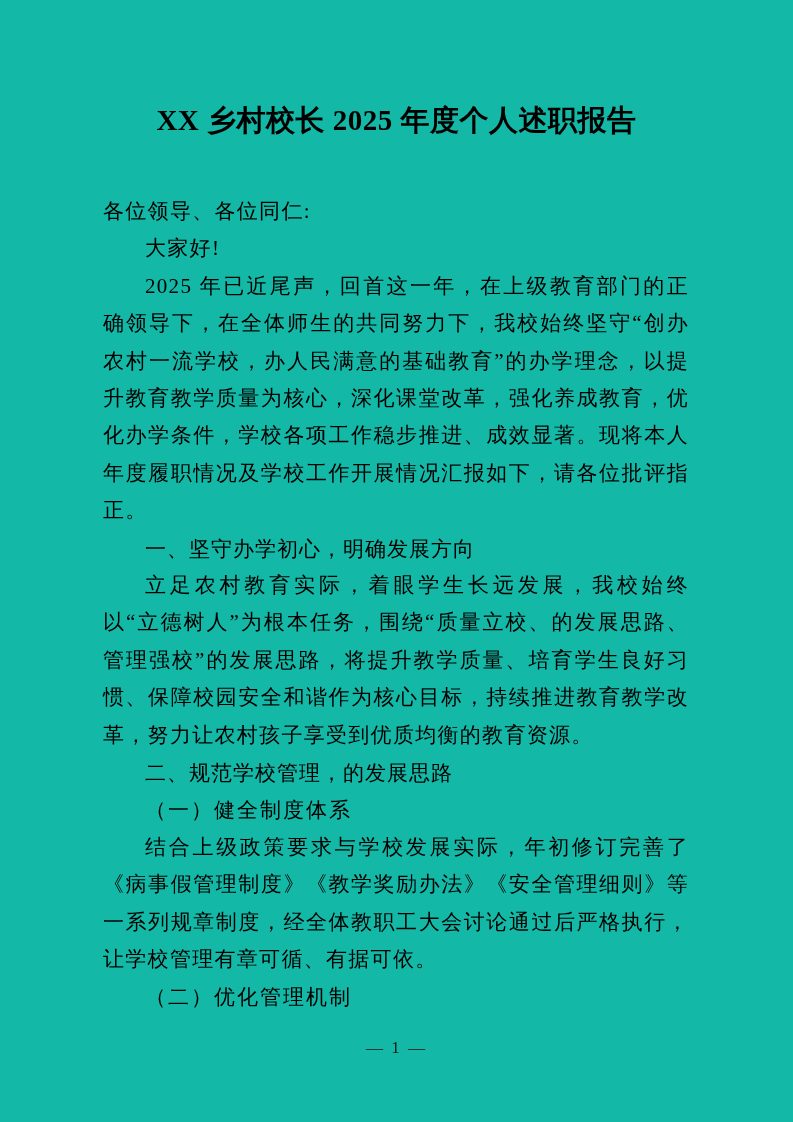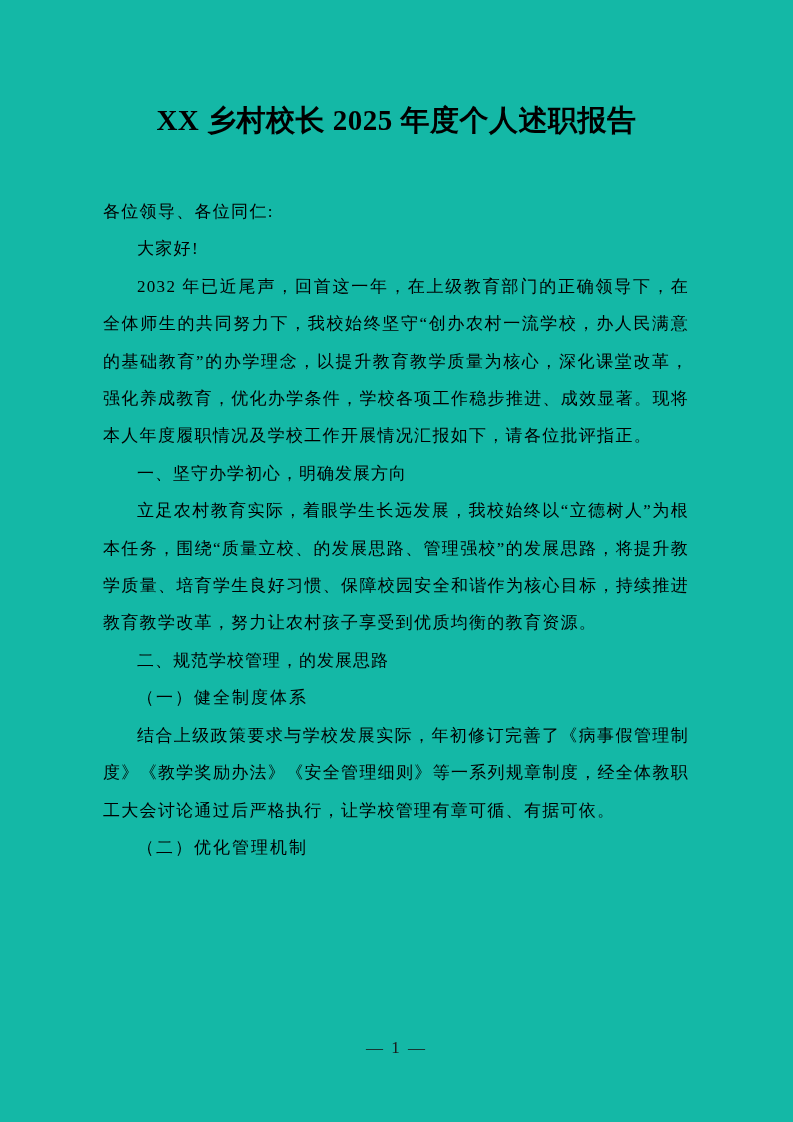--- a/index.html
+++ b/index.html
@@ -26,21 +26,21 @@
     font-size: 29px;
     font-weight: bold;
     letter-spacing: 0.5px;
     font-family: "Liberation Serif", serif;
   }
   .content {
     position: absolute;
     top: 193px;
     left: 103px;
     width: 586px;
-    font-size: 17px;
+    font-size: 21px;
     line-height: 37.4px;
     letter-spacing: 1.3px;
     text-align: justify;
   }
   .content p {
     margin: 0;
     padding: 0;
   }
   .para {
     text-indent: 2em;
@@ -77,21 +77,21 @@
 <div class="page">
 
   <h1 class="doc-title">XX 乡村校长 2025 年度个人述职报告</h1>
 
   <div class="content">
 
     <p class="salutation">各位领导、各位同仁:</p>
 
     <p class="para">大家好!</p>
 
-    <p class="para">2032 年已近尾声，回首这一年，在上级教育部门的正确领导下，在全体师生的共同努力下，我校始终坚守“创办农村一流学校，办人民满意的基础教育”的办学理念，以提升教育教学质量为核心，深化课堂改革，强化养成教育，优化办学条件，学校各项工作稳步推进、成效显著。现将本人年度履职情况及学校工作开展情况汇报如下，请各位批评指正。</p>
+    <p class="para">2025 年已近尾声，回首这一年，在上级教育部门的正确领导下，在全体师生的共同努力下，我校始终坚守“创办农村一流学校，办人民满意的基础教育”的办学理念，以提升教育教学质量为核心，深化课堂改革，强化养成教育，优化办学条件，学校各项工作稳步推进、成效显著。现将本人年度履职情况及学校工作开展情况汇报如下，请各位批评指正。</p>
 
     <p class="heading-1">一、坚守办学初心，明确发展方向</p>
 
     <p class="para">立足农村教育实际，着眼学生长远发展，我校始终以“立德树人”为根本任务，围绕“质量立校、的发展思路、管理强校”的发展思路，将提升教学质量、培育学生良好习惯、保障校园安全和谐作为核心目标，持续推进教育教学改革，努力让农村孩子享受到优质均衡的教育资源。</p>
 
     <p class="heading-1">二、规范学校管理，的发展思路</p>
 
     <p class="heading-2">（一）健全制度体系</p>
 
     <p class="para">结合上级政策要求与学校发展实际，年初修订完善了《病事假管理制度》《教学奖励办法》《安全管理细则》等一系列规章制度，经全体教职工大会讨论通过后严格执行，让学校管理有章可循、有据可依。</p>

